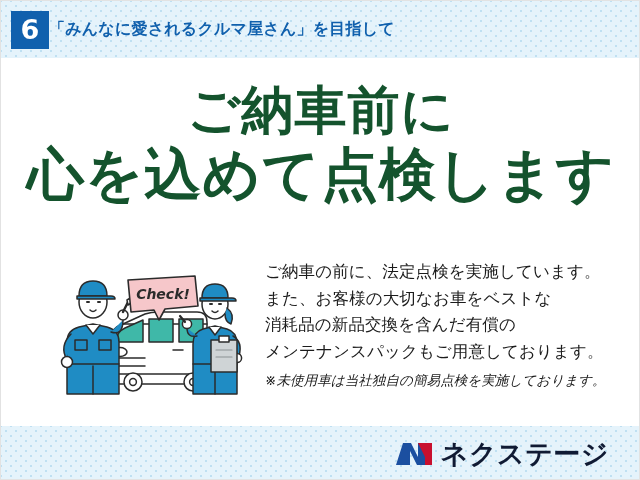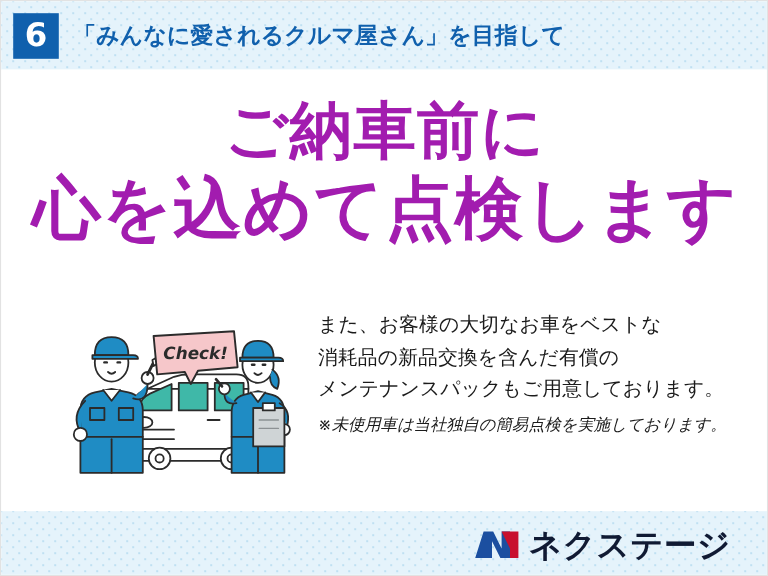--- a/index.html
+++ b/index.html
@@ -33,38 +33,37 @@
   }
   .badge{
     width:38px;height:38px;margin-left:10px;
     background:#1060ad;color:#ffffff;
     display:flex;align-items:center;justify-content:center;
     font-size:27px;font-weight:bold;line-height:1;
     letter-spacing:0;
     font-family:"DejaVu Sans",sans-serif;
   }
   .header-title{
-    margin-left:12px;
     color:#1060ad;
-    font-size:19px;font-weight:bold;
+    font-size:16px;font-weight:bold;
     letter-spacing:0.2px;
     white-space:nowrap;
   }
 
   
   .main{
     position:absolute;left:0;top:57px;width:640px;height:368px;
     background:#ffffff;
   }
 
   
   .headline{
     position:absolute;left:0;top:24px;width:640px;
     text-align:center;
-    color:#a21caf;
+    color:#14532d;
     font-weight:bold;
     letter-spacing:1px;
     line-height:1.08;
   }
   .headline .l1{display:block;font-size:52px;}
   .headline .l2{display:block;font-size:57px;margin-top:6px;}
 
   
   .copy{
     position:absolute;left:264px;top:200px;width:366px;
@@ -116,20 +115,21 @@
   </div>
 
   <div class="main">
 
     <div class="headline">
       <span class="l1">ご納車前に</span>
       <span class="l2">心を込めて点検します</span>
     </div>
 
     <div class="copy">
+      <span class="line">ご納車の前に、法定点検を実施しています。</span>
       <span class="line">また、お客様の大切なお車をベストな</span>
       <span class="line">消耗品の新品交換を含んだ有償の</span>
       <span class="line">メンテナンスパックもご用意しております。</span>
       <span class="note">※未使用車は当社独自の簡易点検を実施しております。</span>
     </div>
 
     <div class="illus">
       <svg viewBox="0 0 200 132" xmlns="http://www.w3.org/2000/svg">
         <g fill="none" stroke="#2b2b2b" stroke-width="1.5" stroke-linecap="round" stroke-linejoin="round">
 

